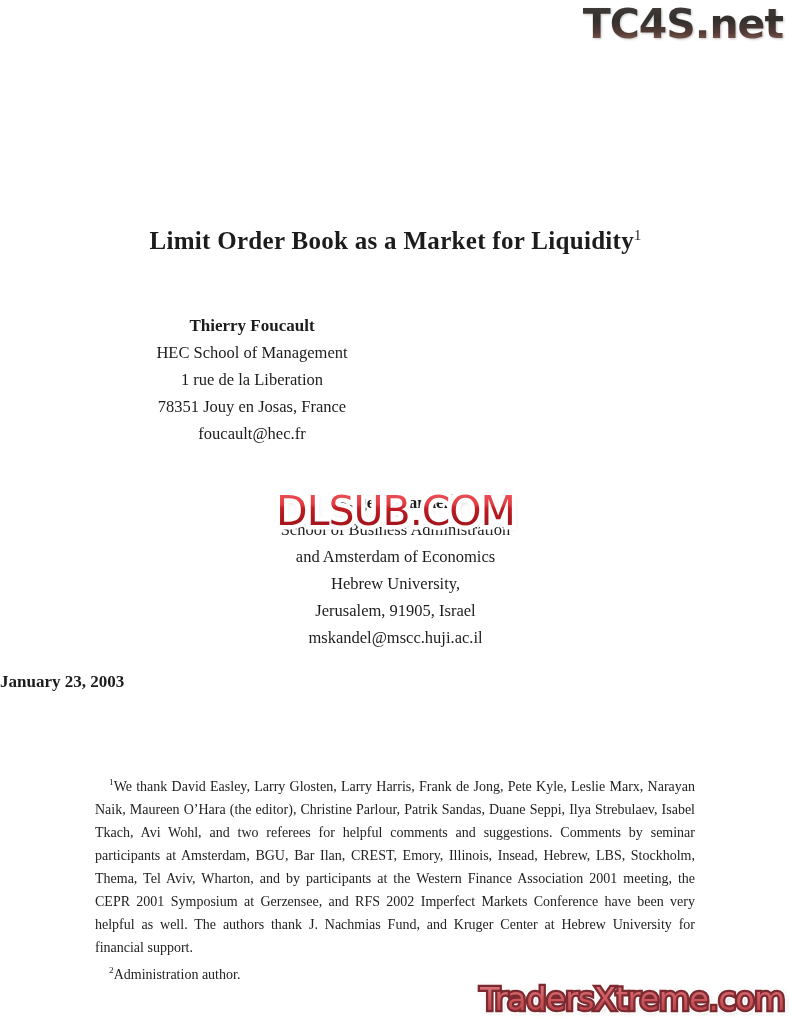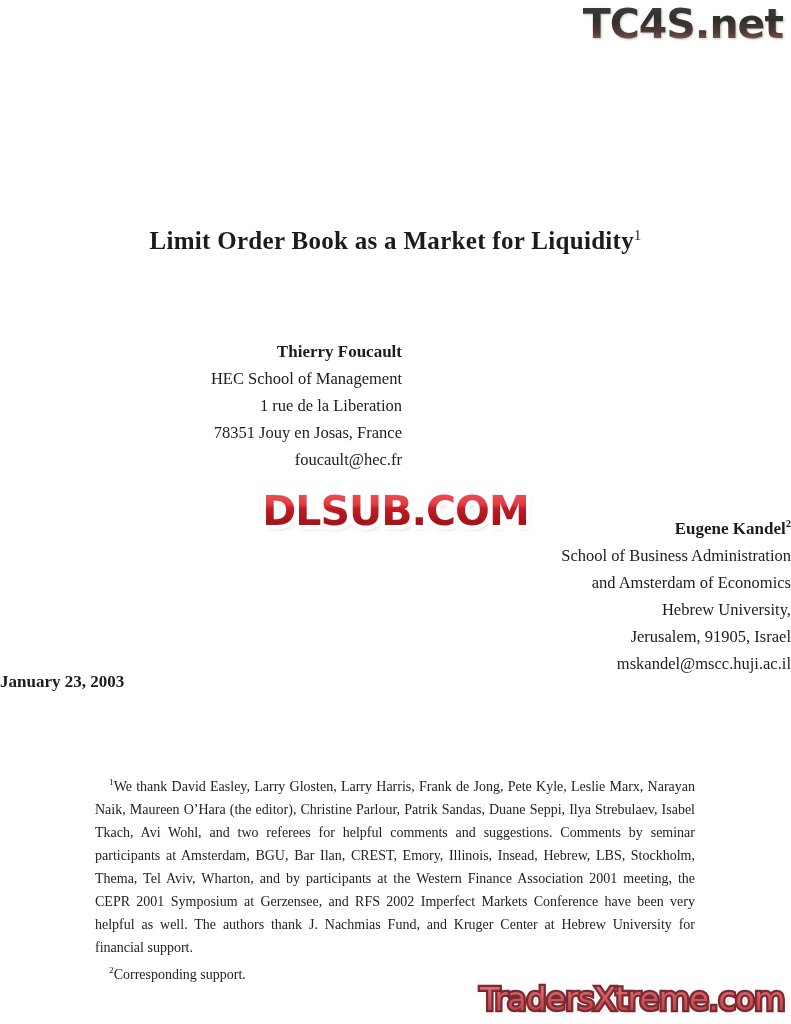--- a/index.html
+++ b/index.html
@@ -19,21 +19,21 @@
   }
 
   
   .title {
     position:absolute; top:227px; left:0; width:100%; margin:0;
     text-align:center; font-size:25px; font-weight:bold; letter-spacing:0.3px;
   }
   .title sup { font-size:58%; font-weight:normal; }
 
   
-  .ab { position:absolute; text-align:right; font-size:16.5px; line-height:27px;margin-top:26px; }
+  .ab { position:absolute; text-align:center; font-size:16.5px; line-height:27px; }
   .ab .nm { font-weight:bold; font-size:17px; }
   .ab .nm sup { font-size:62%; }
   .ab1 { top:312px; left:102px; width:300px; }
   .ab2 { top:312px; left:353px; width:300px; }
   .ab3 { top:484px; left:0; width:100%; }
 
   
   .date {
     position:absolute; top:672px; left:0; width:100%;
     text-align:left; font-weight:bold; font-size:17px;
@@ -50,21 +50,21 @@
 
   
   .wm { white-space:nowrap; }
   .wm .layer { display:block; }
   .wm .back, .wm .mid { position:absolute; left:0; top:0; }
   .wm .front { position:relative; -webkit-background-clip:text; background-clip:text; color:transparent; }
 
   
   .banner-c {
     position:absolute; top:489px; left:50%; transform:translateX(-50%);
-    font-family:"DejaVu Sans", sans-serif; font-weight:bold;
+    font-family:"DejaVu Sans", sans-serif; font-weight:normal;
     font-size:41px; line-height:45px; letter-spacing:-1px; z-index:5;
   }
   .banner-c .back {
     color:#fff; -webkit-text-stroke:9px #ffffff;
     text-shadow:2px 3px 5px rgba(120,120,120,0.55), -2px -1px 4px rgba(150,150,150,0.40);
   }
   .banner-c .front {
     background:linear-gradient(180deg,#ef575d 0%,#e23c42 34%,#c01d24 43%,#a4141a 74%,#cb2730 100%);
     -webkit-background-clip:text; background-clip:text;
   }
@@ -114,21 +114,21 @@
 
   <div class="banner-c wm">
     <span class="layer back">DLSUB.COM</span>
     <span class="layer front">DLSUB.COM</span>
   </div>
 
   <div class="date">January 23, 2003</div>
 
   <div class="fns">
     <p><sup>1</sup><span>We thank David Easley, Larry Glosten, Larry Harris, Frank de Jong, Pete Kyle, Leslie Marx, Narayan Naik, Maureen O’Hara (the editor), Christine Parlour, Patrik Sandas, Duane Seppi, Ilya Strebulaev, Isabel Tkach, Avi Wohl, and two referees for helpful comments and suggestions. Comments by seminar participants at Amsterdam, BGU, Bar Ilan, CREST, Emory, Illinois, Insead, Hebrew, LBS, Stockholm, Thema, Tel Aviv, Wharton, and by participants at the Western Finance Association 2001 meeting, the CEPR 2001 Symposium at Gerzensee, and RFS 2002 Imperfect Markets Conference have been very helpful as well. The authors thank J. Nachmias Fund, and Kruger Center at Hebrew University for financial support.</span></p>
-    <p class="fn2"><sup>2</sup><span>Corresponding support.</span></p>
+    <p class="fn2"><sup>2</sup><span>Administration author.</span></p>
   </div>
 
   <div class="banner-b wm">
     <span class="layer back">TradersXtreme.com</span>
     <span class="layer mid">TradersXtreme.com</span>
     <span class="layer front">TradersXtreme.com</span>
   </div>
 
 </div>
 

